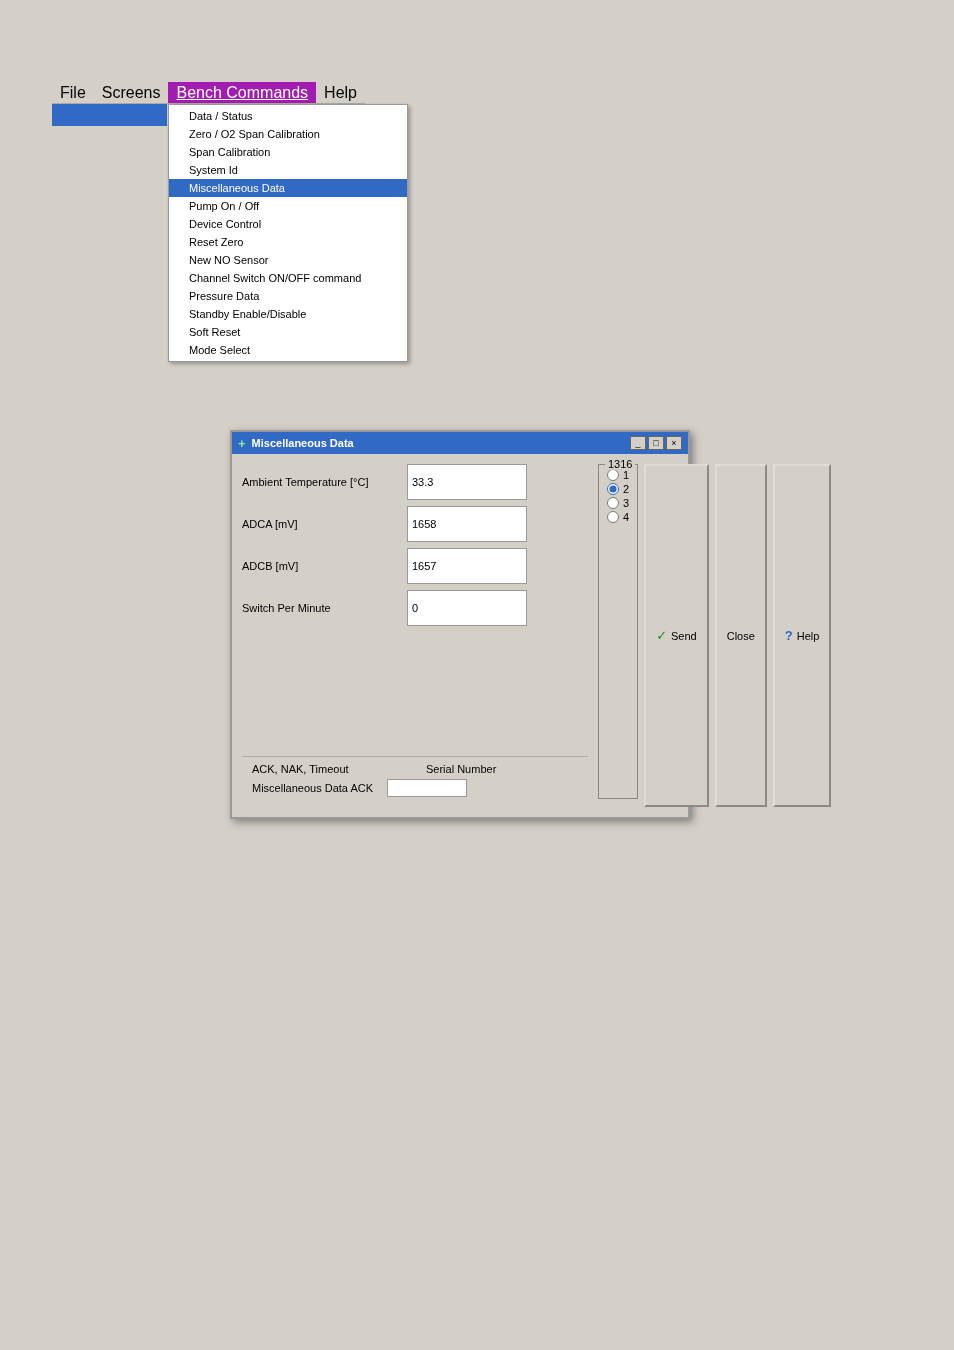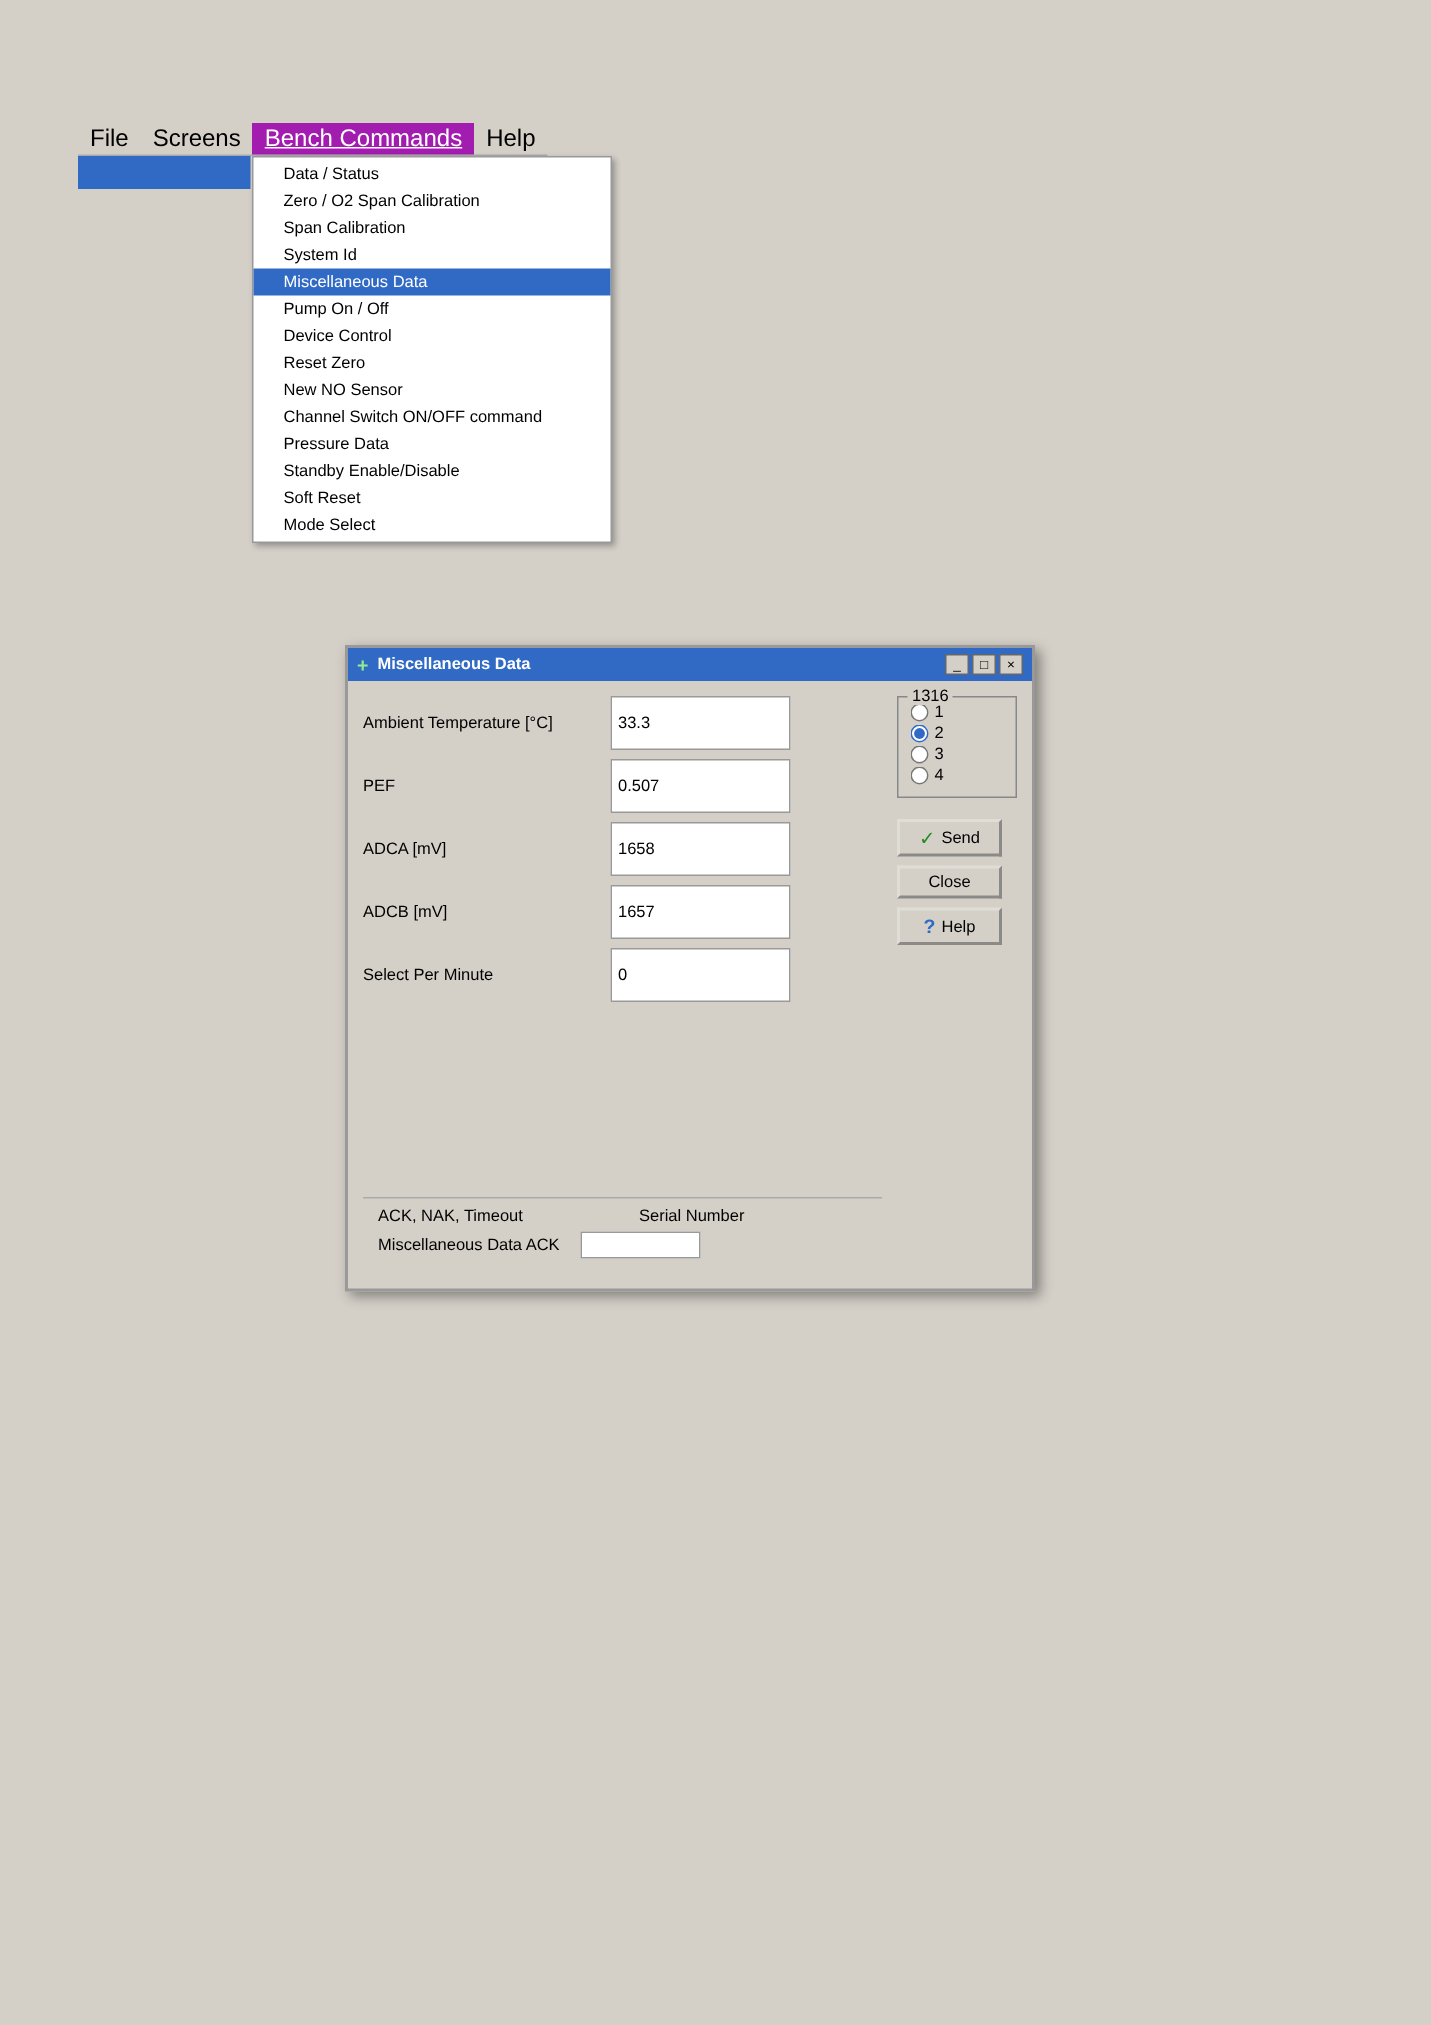--- a/index.html
+++ b/index.html
@@ -108,21 +108,21 @@
       display: flex;
       padding: 10px;
       gap: 10px;
     }
     .dialog-main {
       flex: 1;
     }
     .dialog-sidebar {
       width: 80px;
       display: flex;
-      flex-direction: column;
+      flex-direction: row;
       gap: 6px;
     }
 
     
     .form-row {
       display: flex;
       align-items: center;
       margin-bottom: 6px;
     }
     .form-label {
@@ -266,33 +266,29 @@
 
   <div class="dialog-body">
 
     <div class="dialog-main">
 
       <div class="form-row">
         <span class="form-label">Ambient Temperature [°C]</span>
         <input class="form-input" type="text" value="33.3" style="">
       </div>
       <div class="form-row">
-        <span class="form-label">PEF</span>
-        <input class="form-input" type="text" value="0.507" style="">
-      </div>
-      <div class="form-row">
         <span class="form-label">ADCA [mV]</span>
         <input class="form-input" type="text" value="1658" style="">
       </div>
       <div class="form-row">
         <span class="form-label">ADCB [mV]</span>
         <input class="form-input" type="text" value="1657" style="">
       </div>
       <div class="form-row">
-        <span class="form-label">Select Per Minute</span>
+        <span class="form-label">Switch Per Minute</span>
         <input class="form-input" type="text" value="0" style="">
       </div>
 
       <div class="spacer-area"></div>
 
       <div class="dialog-footer">
         <div class="footer-row">
           <span class="footer-label">ACK, NAK, Timeout</span>
           <span class="footer-serial">Serial Number</span>
         </div>

